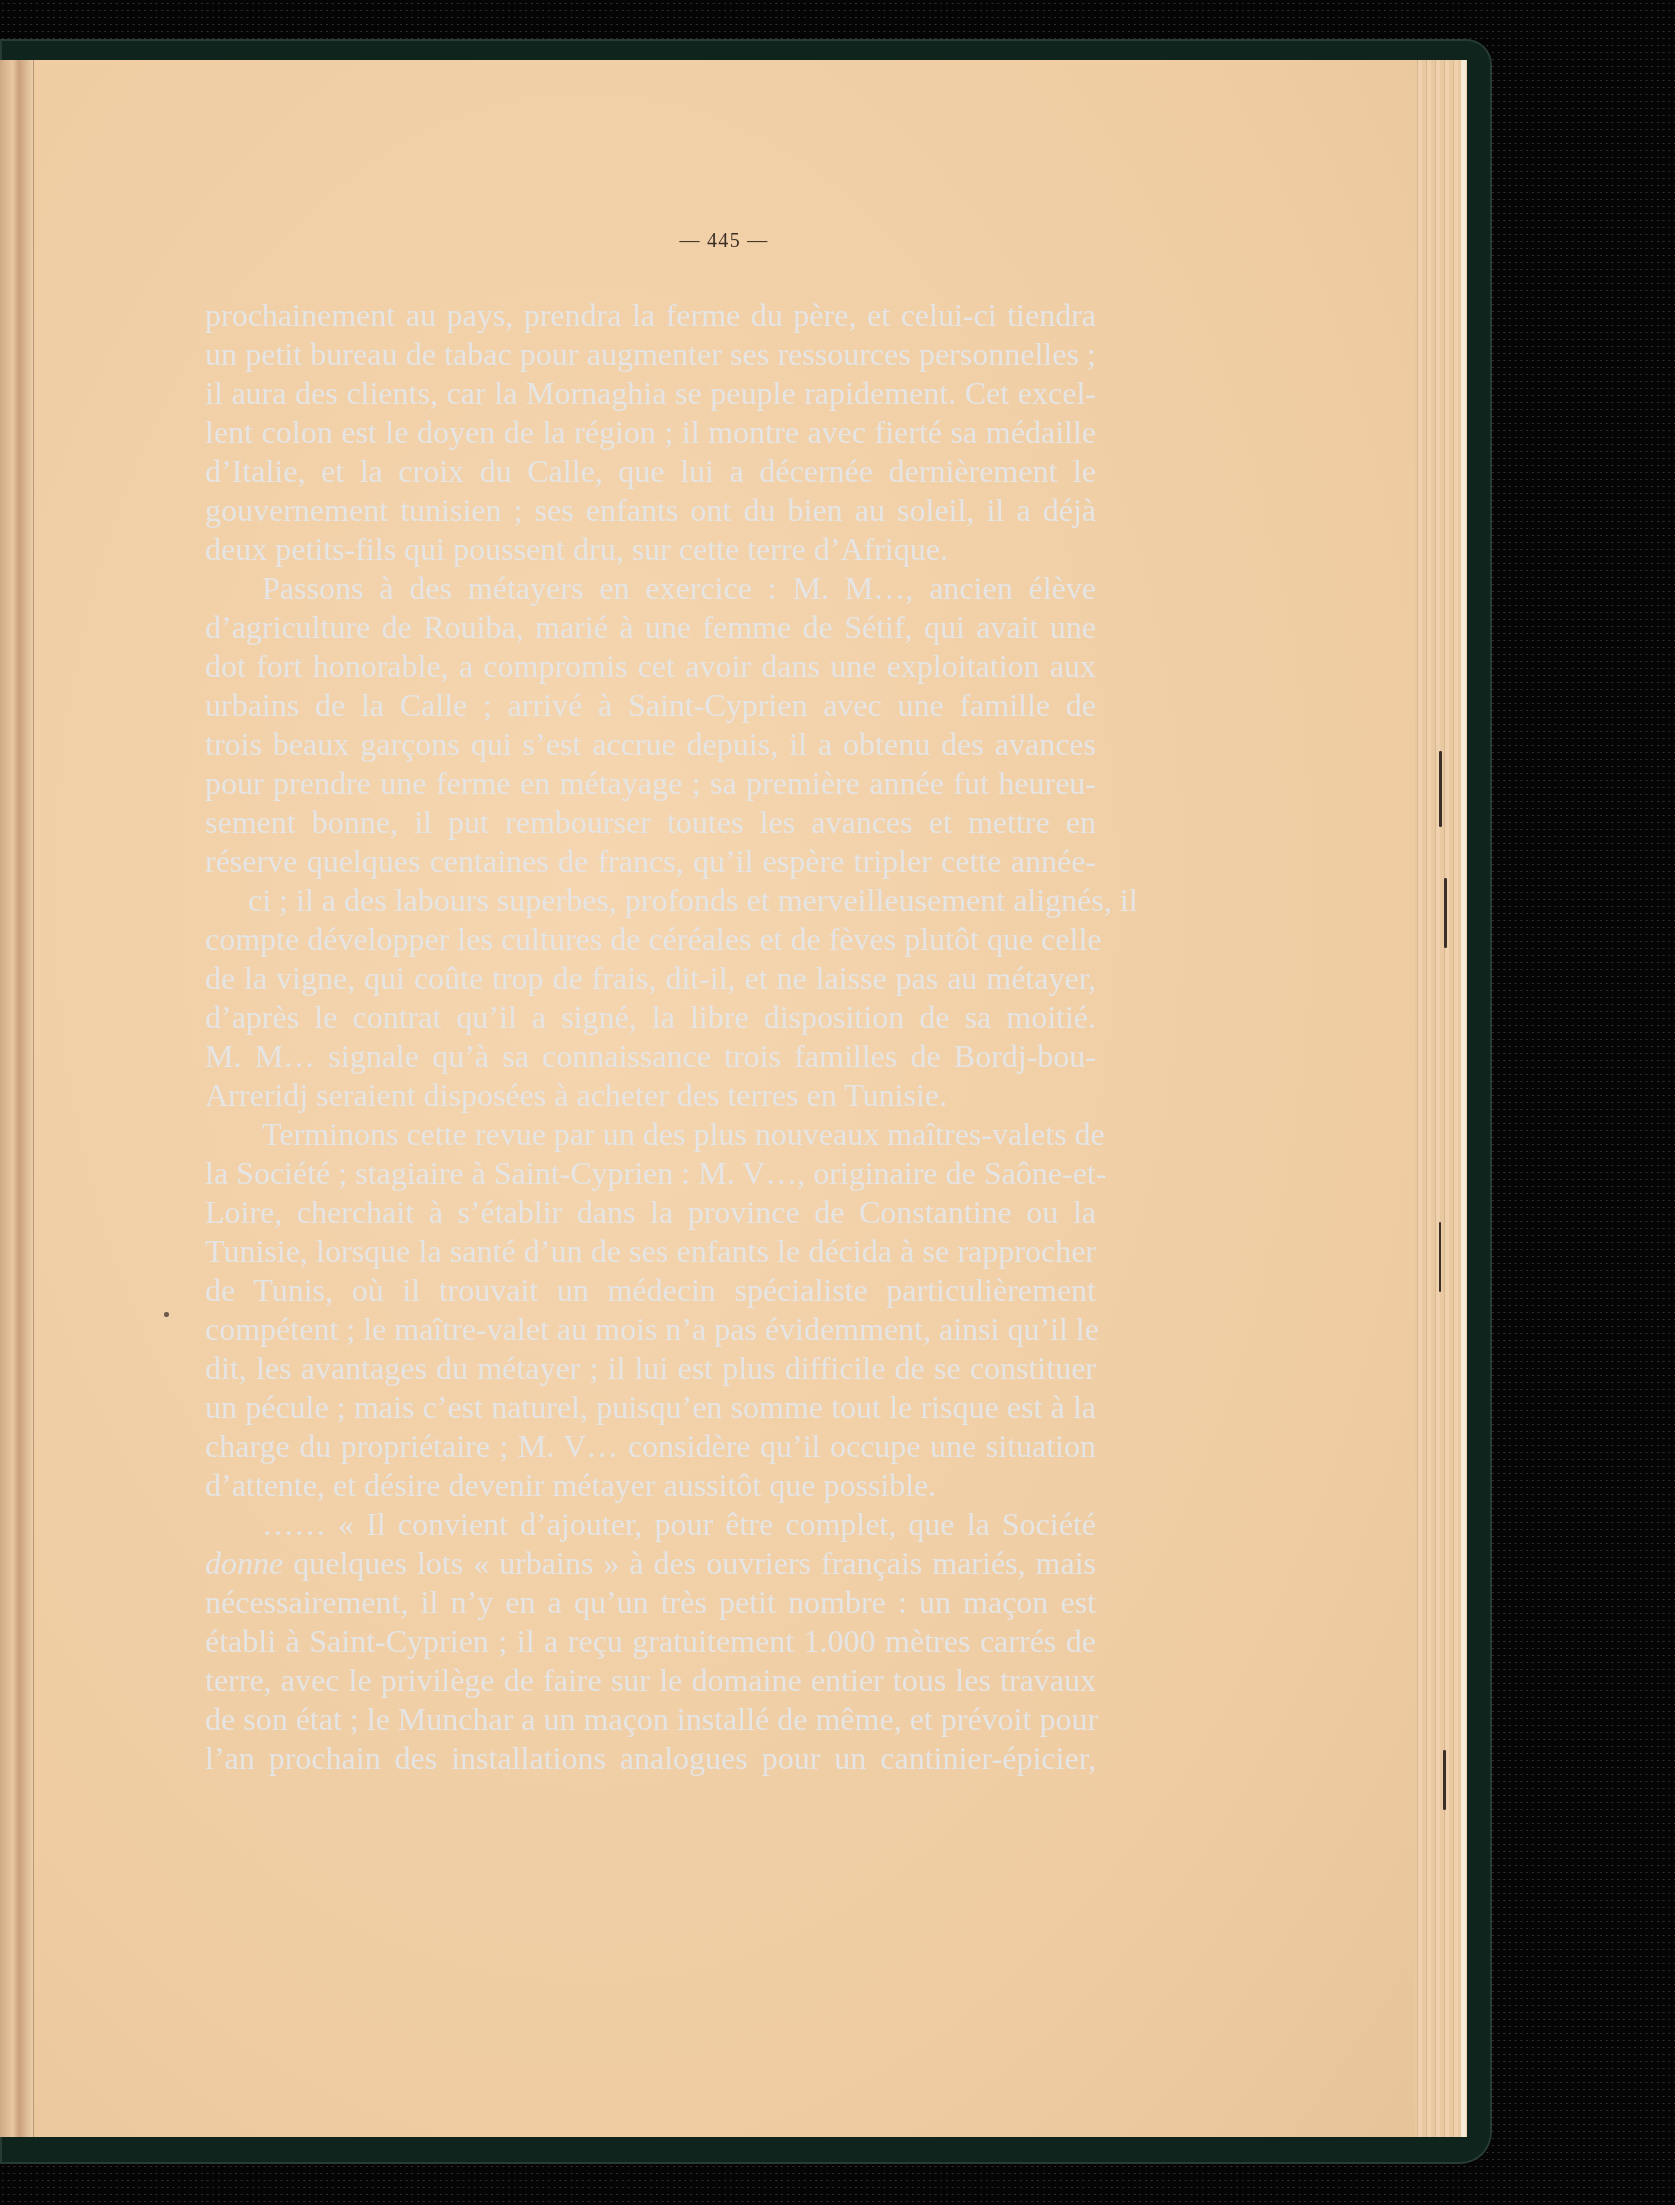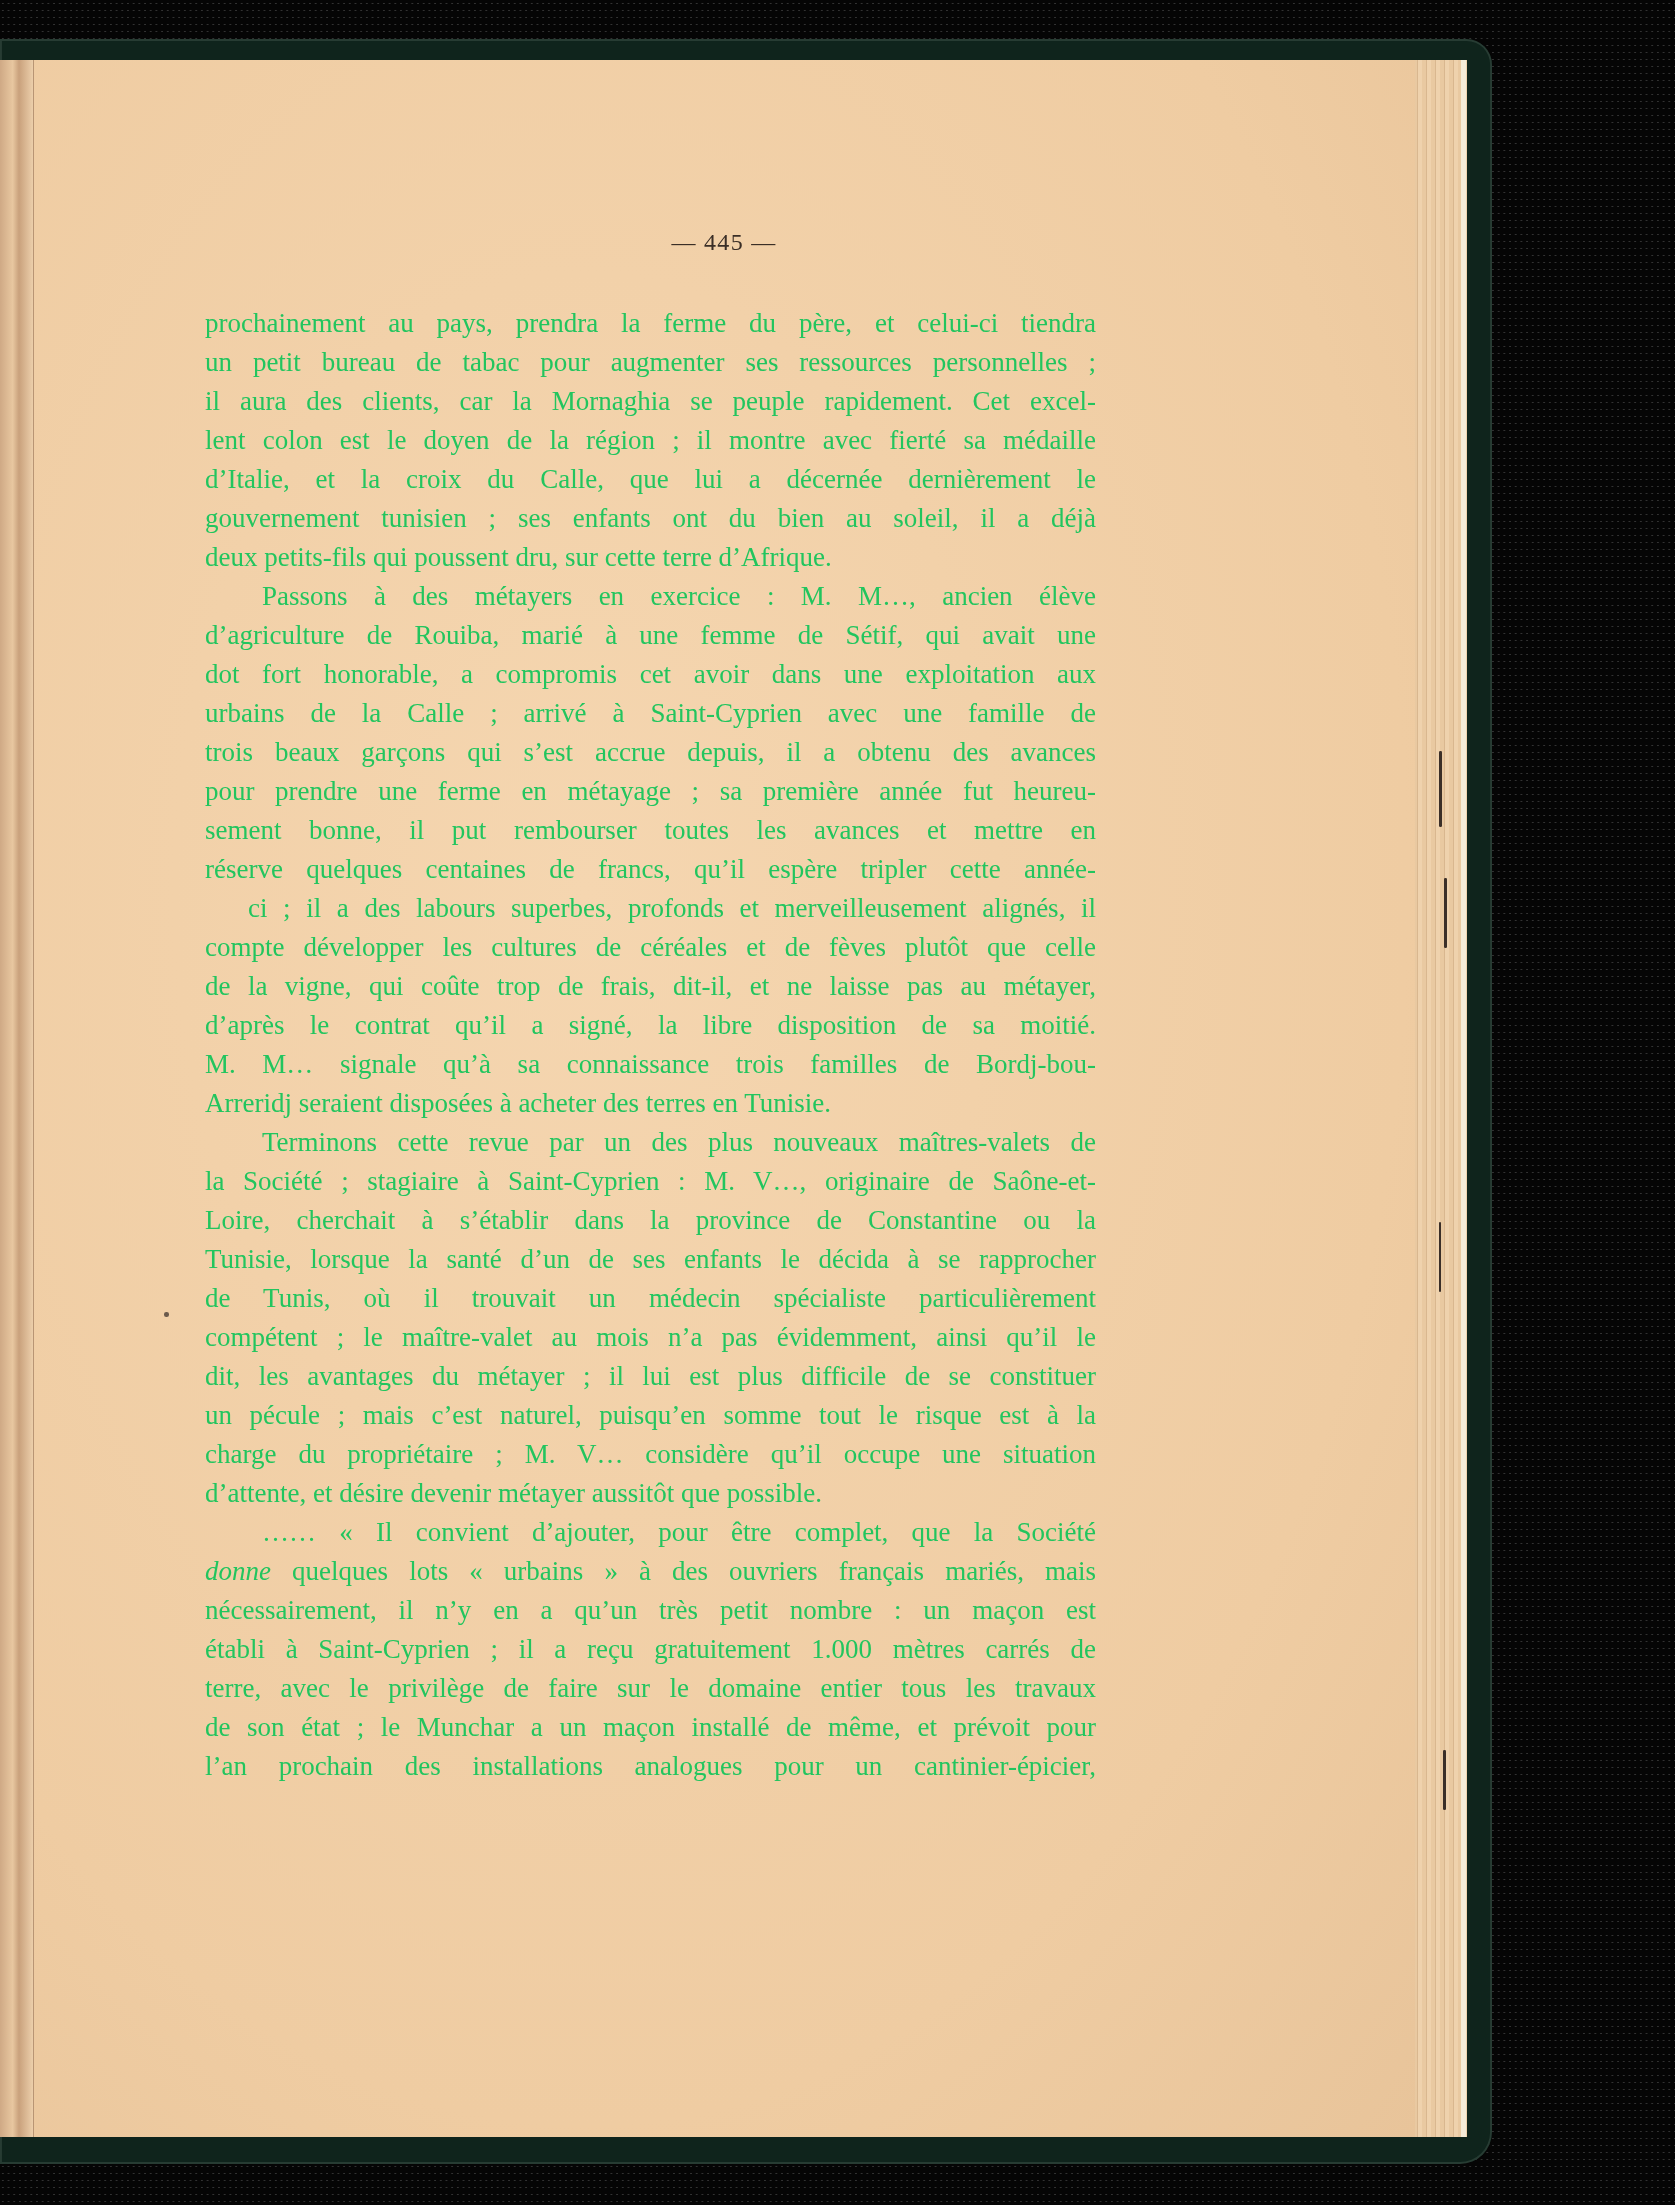--- a/index.html
+++ b/index.html
@@ -26,26 +26,26 @@
     background: linear-gradient(90deg, #cfa985 0, #e8c7a0 12.7px, #c9a17c 19px, #eccfab 33px);
     border-right:1.3px solid #b89574;
   }
   .leaf {
     position:absolute; left:33px; top:60px; width:1382px; height:2077px;
     background:#f1cfa6;
     background-image: radial-gradient(ellipse at 40% 40%, #f5d6b0 0%, #efcca2 70%, #e8c49a 100%);
   }
   .page-number {
     position:absolute; left:0; width:1448px; top:229px; text-align:center;
-    font-family:"Liberation Serif", serif; font-size:24px; color:#3a2e26; letter-spacing:1.3px;
+    font-family:"Liberation Serif", serif; font-size:20px; color:#3a2e26; letter-spacing:1.3px;
   }
   .body-text {
-    position:absolute; left:205px; top:304px; width:891px;
-    font-family:"Liberation Serif", serif; font-size:27px; line-height:39px;
-    color:#22c55e;
+    position:absolute; left:205px; top:296px; width:891px;
+    font-family:"Liberation Serif", serif; font-size:32px; line-height:39px;
+    color:#e5e5e5;
   }
   .line {
     display:block; white-space:nowrap; text-align:justify; text-align-last:justify;
     height:39px; transform-origin:left center;
   }
   .line.last { text-align-last:left; }
   .line.indent { padding-left:57px; }
   .margin-dot {
     position:absolute; left:164px; top:1312px; width:4.5px; height:4.5px; border-radius:50%; background:#6b5a4c;
   }

